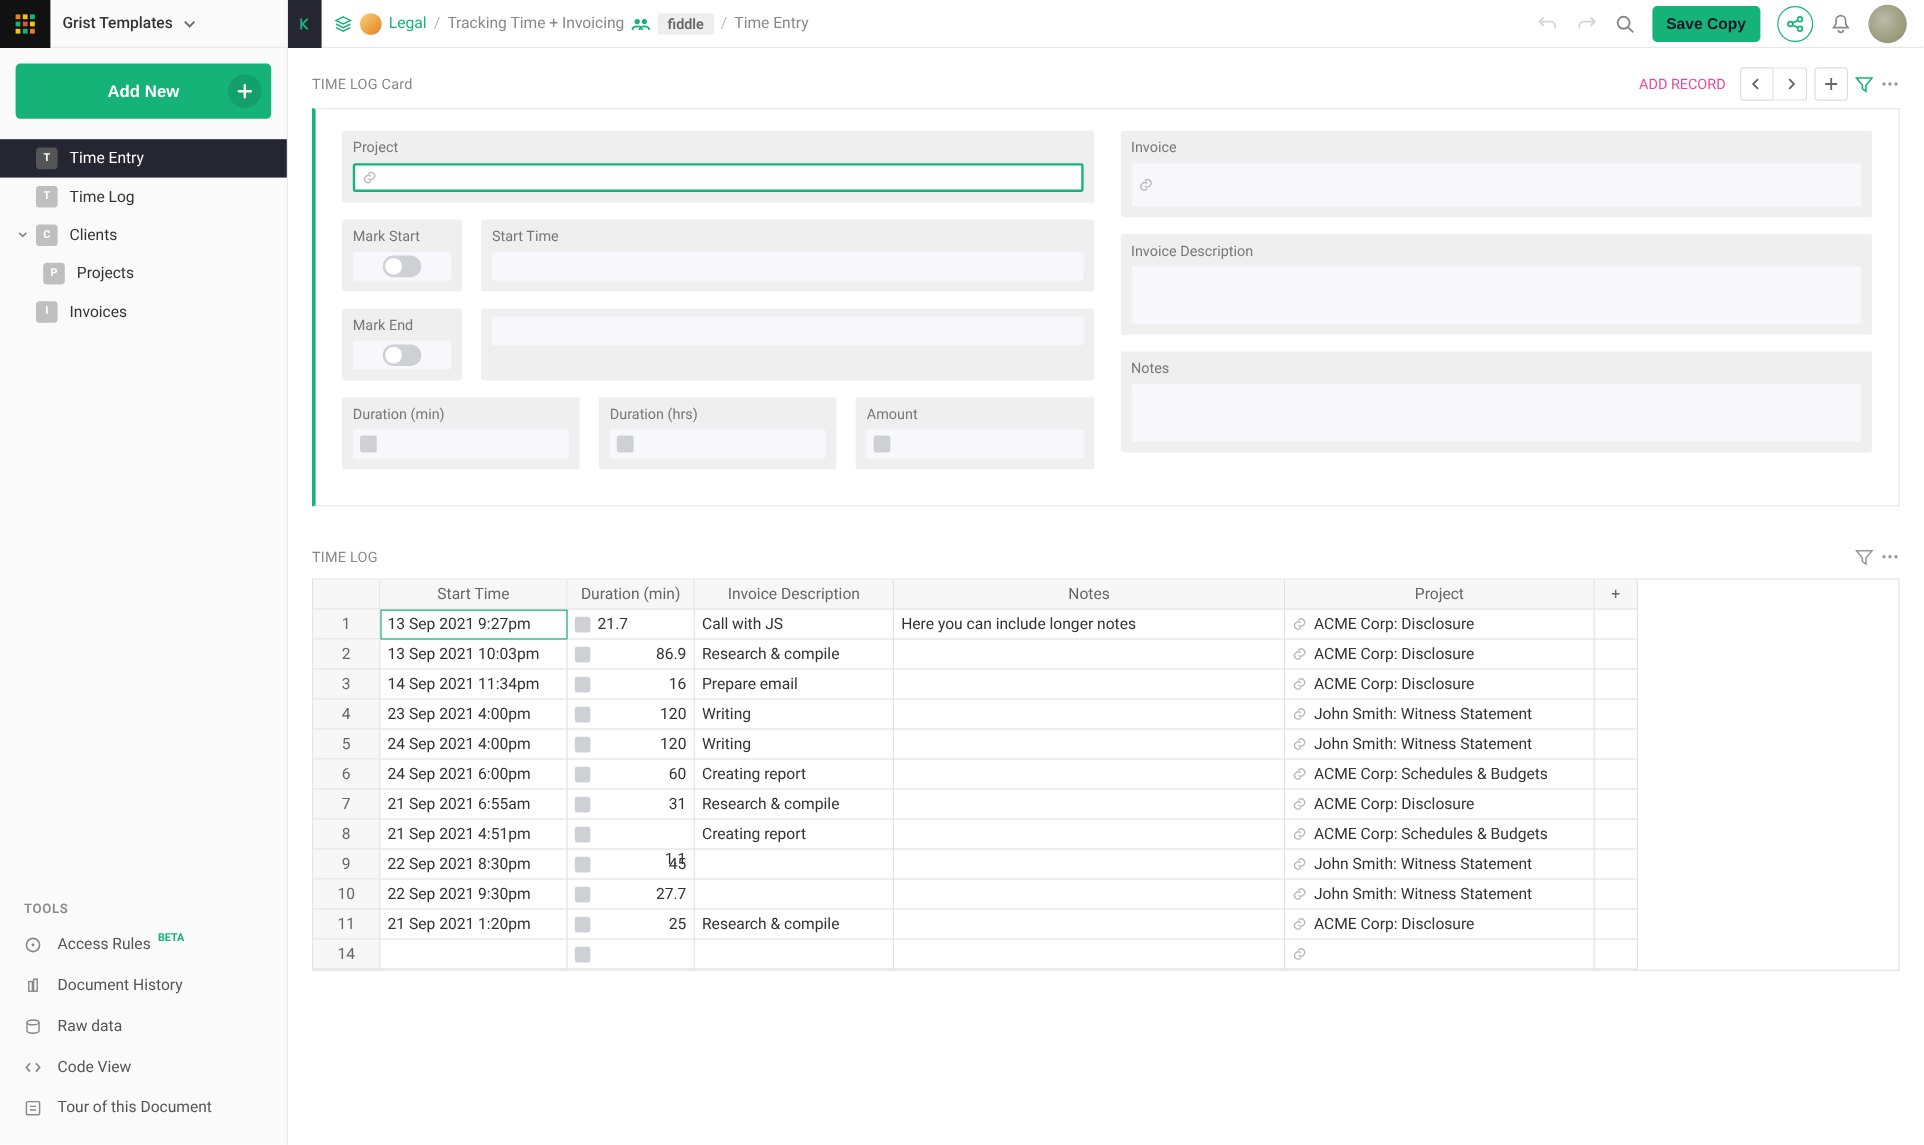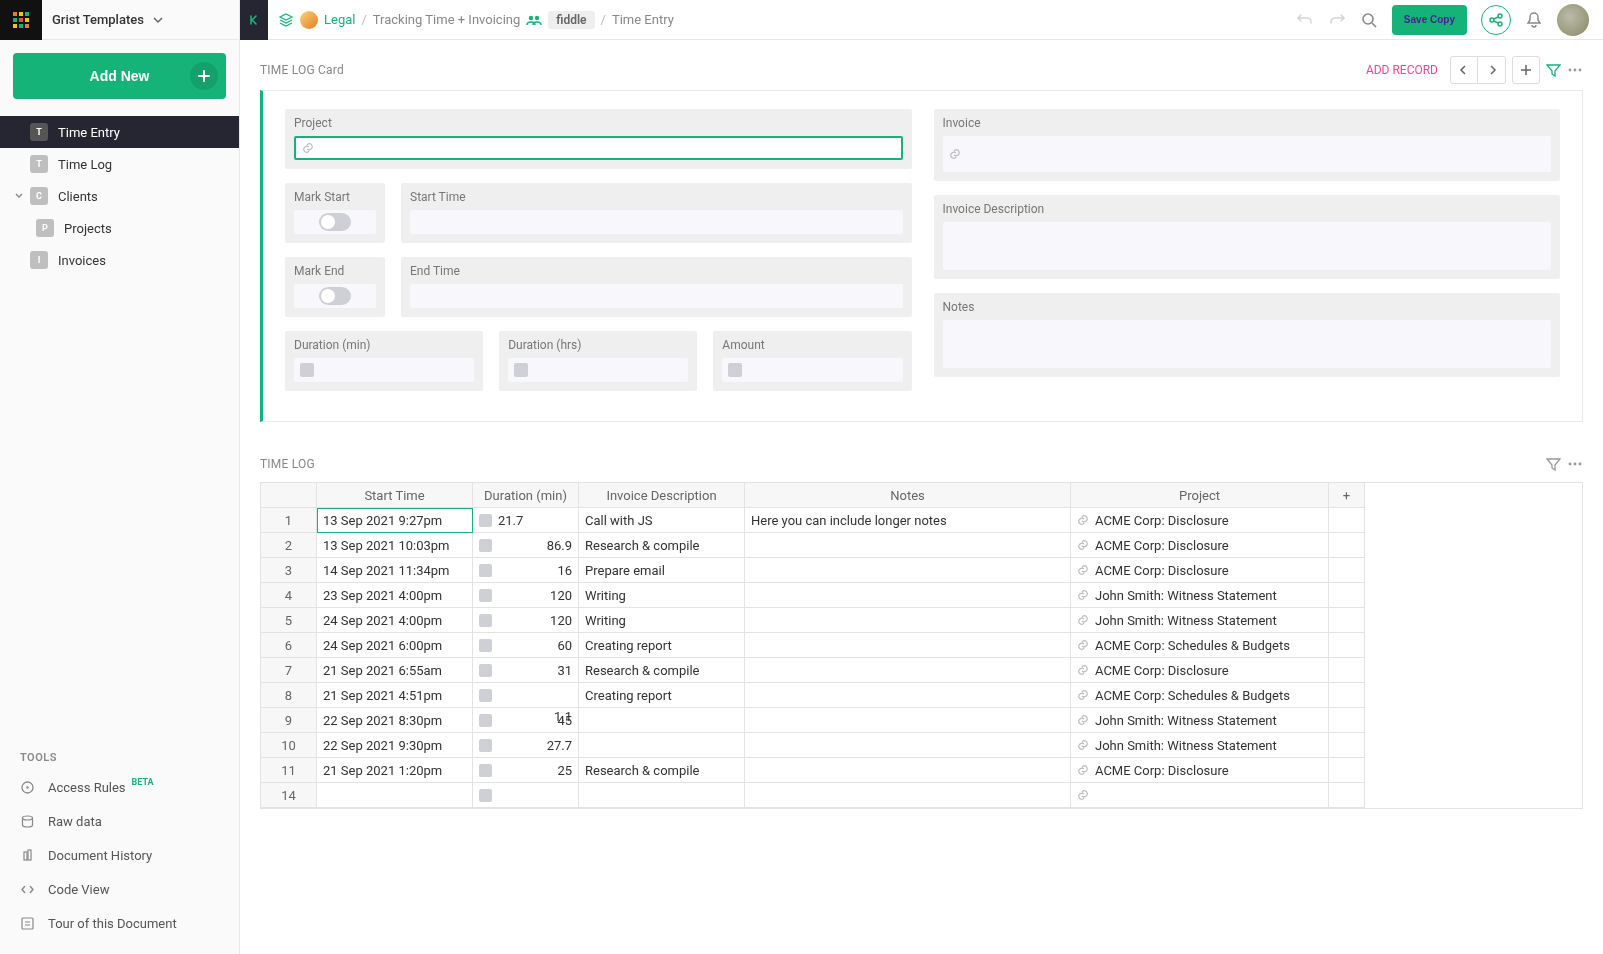--- a/index.html
+++ b/index.html
@@ -37,21 +37,21 @@
 .bc { display:flex; align-items:center; gap:6px; padding-left:10px; min-width:0; }
 .bc a { color:#16B378; text-decoration:none; }
 .bc .sep { color:#bbb; }
 .bc .muted, .bc .cur { color:#888; }
 .fiddle { background:#eee; color:#666; padding:2px 8px; border-radius:3px; font-size:12px; font-weight:600;}
 .bc .ico { color:#16B378; display:flex;}
 .bc .avatar-sm { width:18px;height:18px;border-radius:50%;background:linear-gradient(135deg,#f7d37a,#e67e22);display:inline-block;}
 .tb-right { margin-left:auto; display:flex; align-items:center; gap:14px; }
 .tb-ico { color:#888; cursor:pointer; display:flex;}
 .tb-ico.dis { color:#d6d6d6; cursor:default;}
-.save-copy { background:#16B378; color:#4c1d95; border:none; height:30px; padding:0 12px; border-radius:4px; font-weight:600; cursor:pointer; font-size:10px;}
+.save-copy { background:#16B378; color:#0f172a; border:none; height:30px; padding:0 12px; border-radius:4px; font-weight:600; cursor:pointer; font-size:13px;}
 .share-btn { width:30px;height:30px;border:1px solid #16B378;border-radius:50%;display:flex;align-items:center;justify-content:center;color:#16B378;cursor:pointer;}
 .avatar-lg { width:32px;height:32px;border-radius:50%;background:radial-gradient(circle at 40% 40%,#bba,#886);cursor:pointer;}
 
 
 .content { flex:1; overflow:auto; }
 .section { padding:10px 20px 0 20px;}
 .sec-head { display:flex; align-items:center; height:40px; }
 .sec-title { font-size:12px; color:#888; font-weight:400; letter-spacing:.2px;}
 .sec-actions { margin-left:auto; display:flex; align-items:center; gap:6px;}
 .addrec { font-size:12px; color:#ec4899; cursor:pointer; margin-right:6px;}
@@ -175,34 +175,34 @@
               <circle cx="7.5" cy="7.5" r="5.5" stroke="currentColor" stroke-width="1.3" fill="none"></circle>
               <circle cx="7.5" cy="7.5" r="1.2" fill="currentColor"></circle>
             </svg>
           </span>
           <span>Access Rules</span>
           <span class="badge-beta">BETA</span>
         </div>
         <div class="tool-item">
           <span class="ti">
             <svg width="15" height="15" viewBox="0 0 15 15">
+              <rect x="4" y="4" width="3" height="8" stroke="currentColor" stroke-width="1.2" fill="none"></rect>
+              <rect x="8" y="2" width="3" height="10" stroke="currentColor" stroke-width="1.2" fill="none"></rect>
+            </svg>
+          </span>
+          <span>Document History</span>
+        </div>
+        <div class="tool-item">
+          <span class="ti">
+            <svg width="15" height="15" viewBox="0 0 15 15">
               <ellipse cx="7.5" cy="4" rx="5" ry="2" stroke="currentColor" stroke-width="1.2" fill="none"></ellipse>
               <path d="M2.5 4v7c0 1.1 2.2 2 5 2s5-.9 5-2V4" stroke="currentColor" stroke-width="1.2" fill="none"></path>
             </svg>
           </span>
           <span>Raw data</span>
-        </div>
-        <div class="tool-item">
-          <span class="ti">
-            <svg width="15" height="15" viewBox="0 0 15 15">
-              <rect x="4" y="4" width="3" height="8" stroke="currentColor" stroke-width="1.2" fill="none"></rect>
-              <rect x="8" y="2" width="3" height="10" stroke="currentColor" stroke-width="1.2" fill="none"></rect>
-            </svg>
-          </span>
-          <span>Document History</span>
         </div>
         <div class="tool-item">
           <span class="ti">
             <svg width="15" height="15" viewBox="0 0 15 15">
               <path d="M5 4L2 7.5 5 11M10 4l3 3.5-3 3.5" stroke="currentColor" stroke-width="1.4" fill="none"></path>
             </svg>
           </span>
           <span>Code View</span>
         </div>
         <div class="tool-item">
@@ -345,21 +345,20 @@
             </div>
           </div>
           <div class="row2">
             <div class="fld">
               <div class="fld-label">Mark End</div>
               <div class="fld-input" style="justify-content:center;">
                   <span class="toggle"></span>
                 </div>
             </div>
             <div class="fld">
-              <div class="fld-label">End Time</div>
               <div class="fld-input"></div>
             </div>
           </div>
           <div class="row3">
             <div class="fld">
               <div class="fld-label">Duration (min)</div>
               <div class="fld-input">
                   <span class="box-ic"></span>
                 </div>
             </div>

